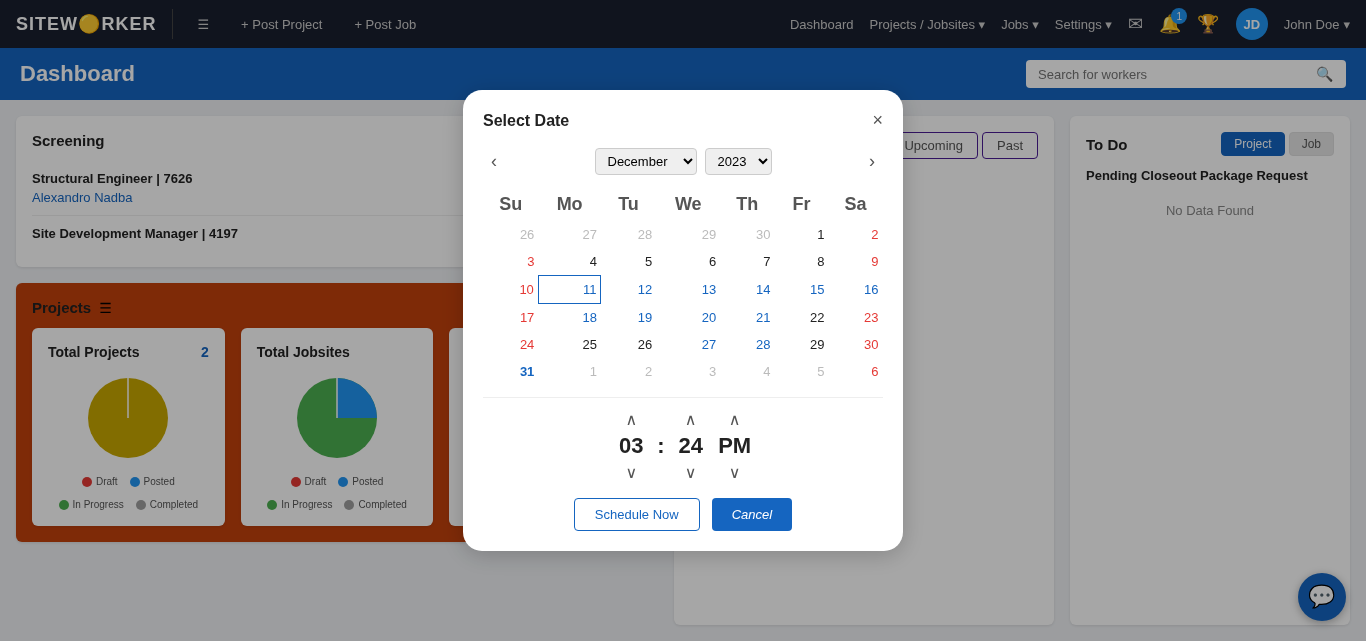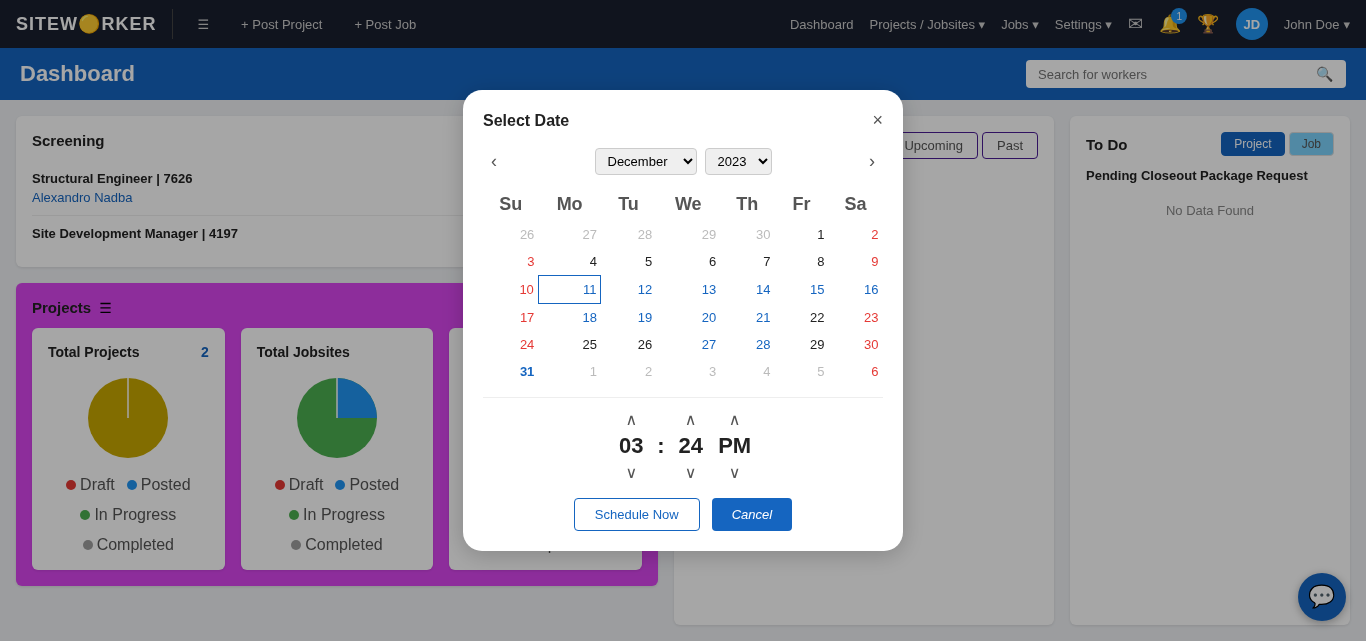--- a/index.html
+++ b/index.html
@@ -211,21 +211,21 @@
     .pie-legend {
       display: flex;
       gap: 12px;
       flex-wrap: wrap;
       justify-content: center;
     }
     .legend-item {
       display: flex;
       align-items: center;
       gap: 4px;
-      font-size: 16px;
+      font-size: 10px;
       color: #555;
     }
     .legend-dot {
       width: 10px;
       height: 10px;
       border-radius: 50%;
     }
 
     
     .right-panel {
@@ -239,21 +239,21 @@
       display: flex;
       align-items: center;
       justify-content: space-between;
       margin-bottom: 12px;
     }
     .todo-title { font-size: 15px; font-weight: 700; color: #222; }
     .todo-tabs { display: flex; gap: 4px; }
     .todo-tab {
       padding: 4px 12px;
       border: 1px solid #ddd;
-      background: #7dd3fc;
+      background: #e5e5e5;
       border-radius: 4px;
       cursor: pointer;
       font-size: 12px;
       color: #555;
     }
     .todo-tab.active {
       background: #1565c0;
       color: #fff;
       border-color: #1565c0;
     }
@@ -421,21 +421,21 @@
       background: #1565c0;
       color: #fff;
       border: none;
       border-radius: 4px;
       cursor: pointer;
       font-size: 13px;
       font-style: italic;
     }
 
     .projects-section {
-      background: #d946ef;
+      background: #c2410c;
       border-radius: 6px;
       box-shadow: 0 1px 3px rgba(0,0,0,0.1);
       padding: 16px;
     }
     .projects-header {
       display: flex;
       align-items: center;
       gap: 8px;
       margin-bottom: 12px;
     }

